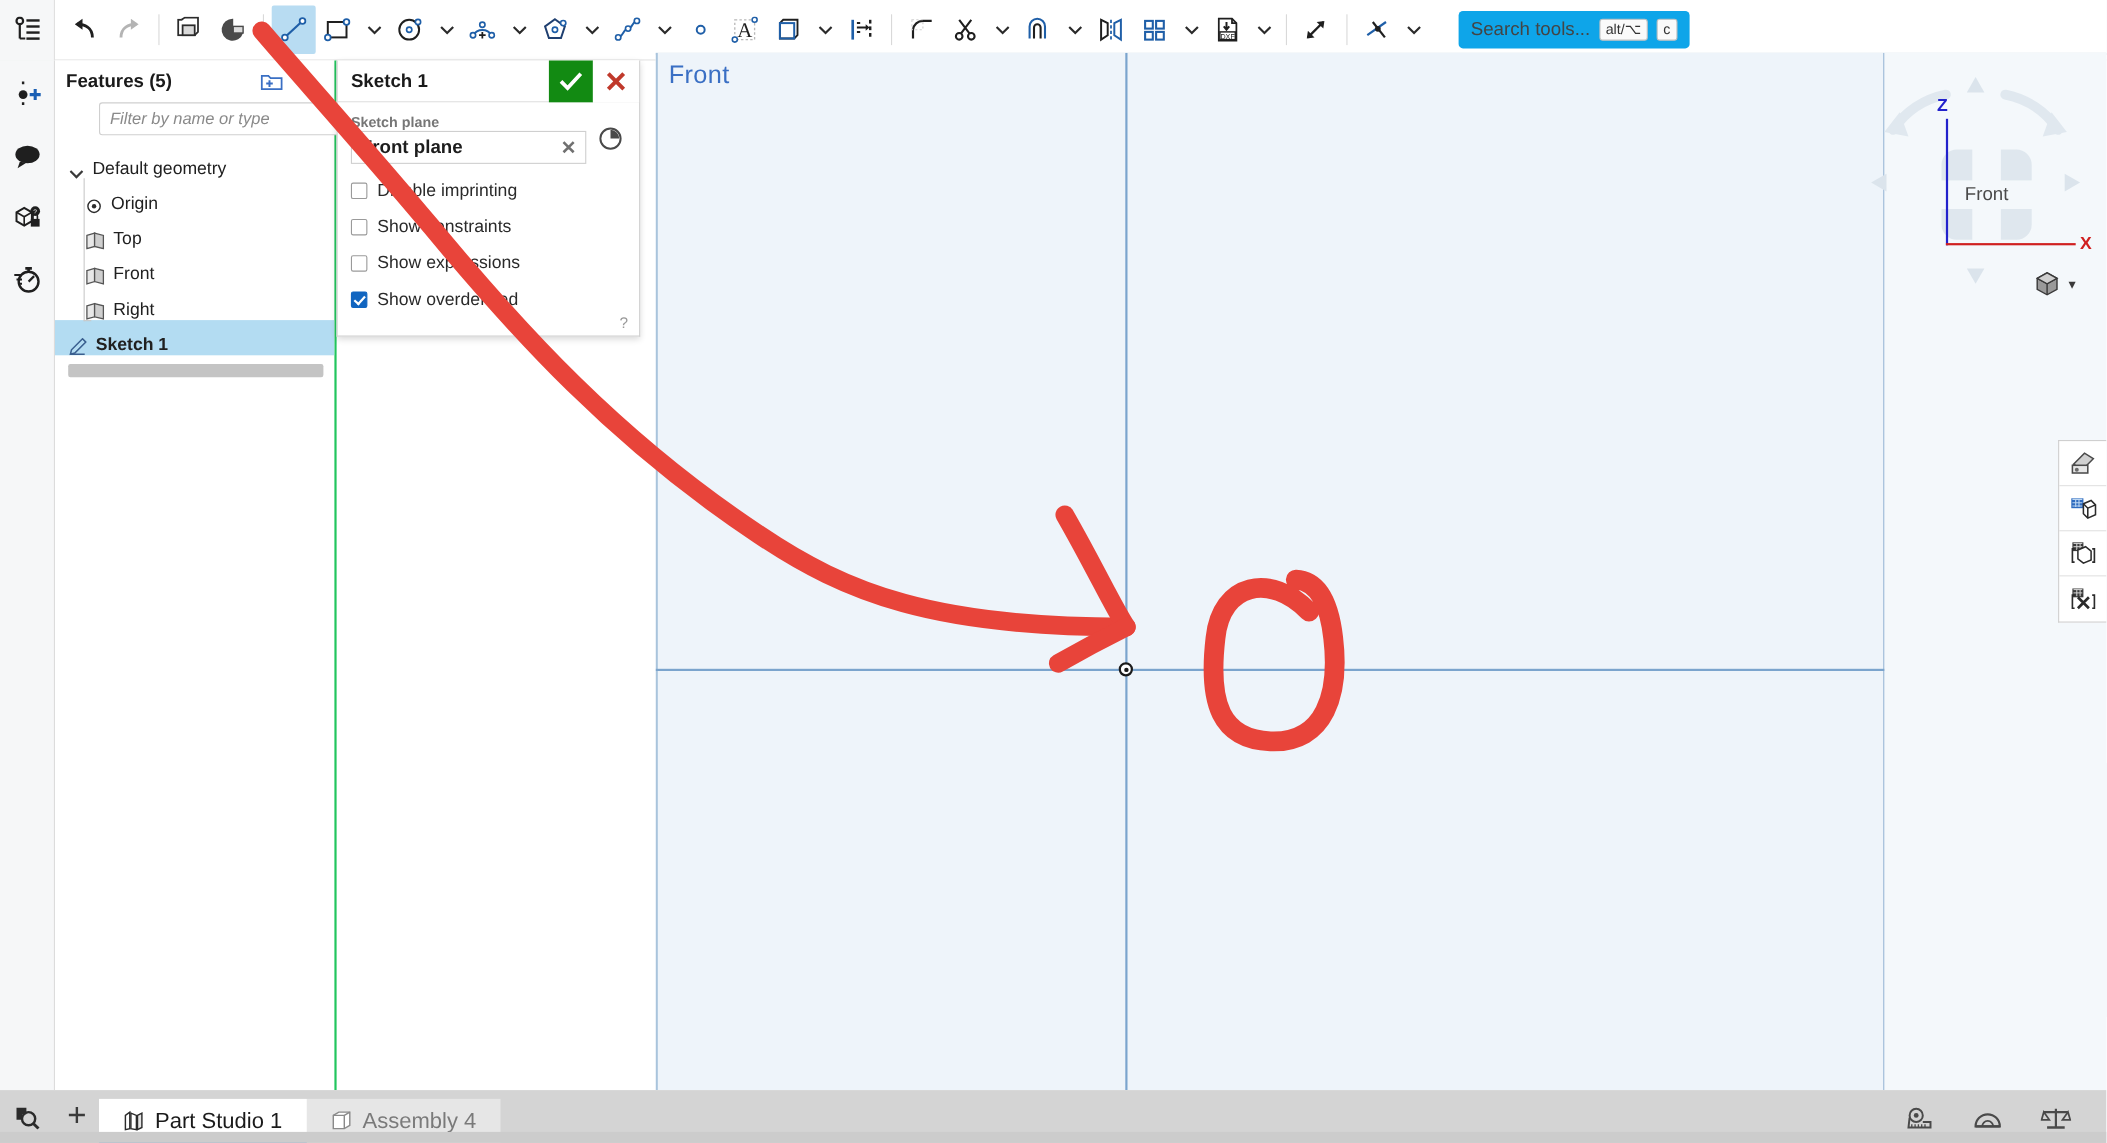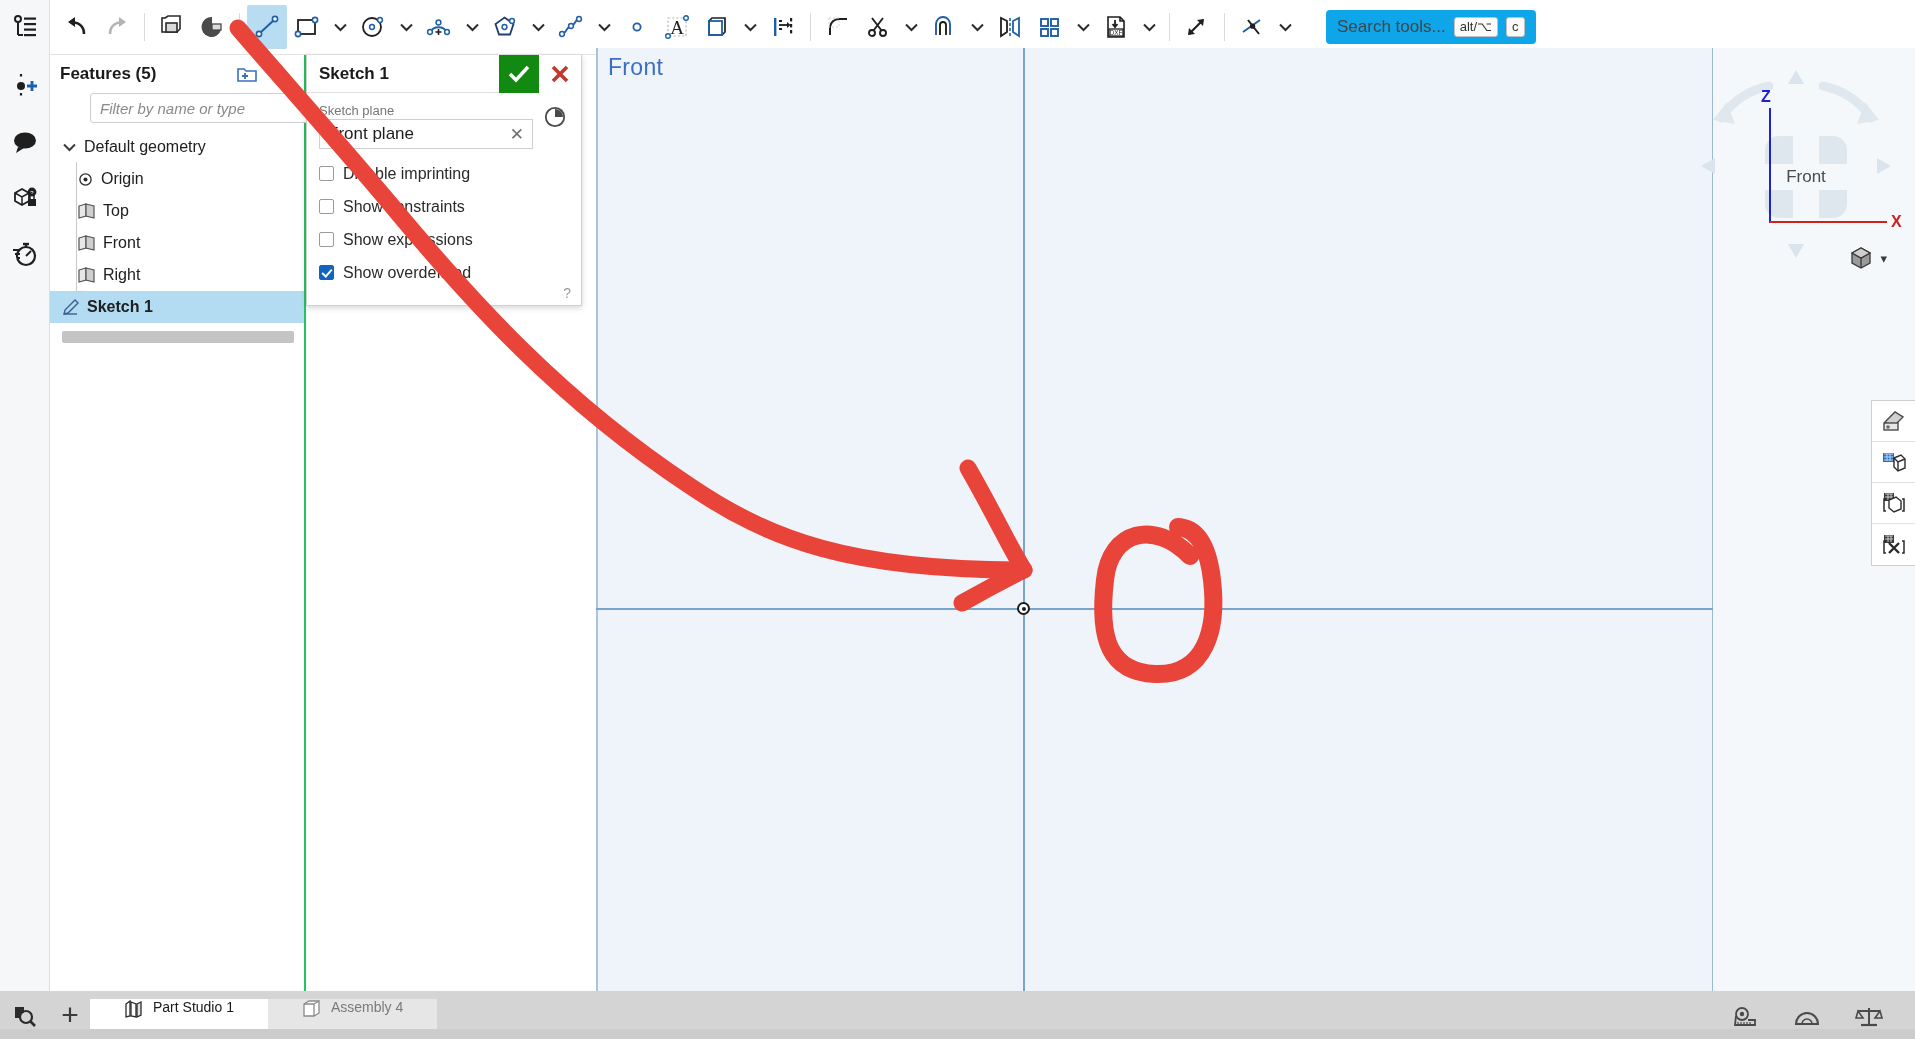--- a/index.html
+++ b/index.html
@@ -72,21 +72,21 @@
   .filter-row { display: flex; align-items: center; gap: 28px; padding: 0 10px 8px 12px; }
   .filter-input {
     flex: 1; height: 30px; border: 1px solid #cfcfcf; border-radius: 3px;
     background: #fff; font-size: 15px; font-style: italic; color: #7d7d7d;
     padding: 0 9px; font-family: "Liberation Sans", sans-serif;
   }
   .filter-input::placeholder { color: #8a8a8a; font-style: italic; }
 
   .tree-rows { flex: 1; overflow: hidden; position: relative; }
   .trow {
-    height: 32px; display: flex; align-items: center; gap: 8px;
+    height: 32px; display: flex; align-items: flex-end; gap: 8px;
     padding-left: 12px; cursor: pointer; font-size: 16px; color: #202020;
   }
   .trow.child { padding-left: 28px; }
   .trow.sel { background: #b3dcf2; font-weight: bold; }
   .caret-g { width: 14px; display: flex; justify-content: center; color: #444; }
   .tree-guide {
     position: absolute; left: 26px; top: 31px; width: 1px; height: 130px;
     background: #c9c9c9;
   }
   .tree-guide::after {
@@ -114,21 +114,21 @@
   .dlg-ok {
     width: 40px; height: 38px; background: #128a12; display: flex;
     align-items: center; justify-content: center; cursor: pointer;
   }
   .dlg-cancel {
     width: 42px; height: 38px; background: #fff; display: flex;
     align-items: center; justify-content: center; cursor: pointer;
   }
   .dlg-body { padding: 10px 12px 16px 12px; position: relative; }
   .fld-label { font-size: 13px; color: #767676; margin-bottom: 1px; }
-  .plane-row { display: flex; align-items: flex-start; gap: 8px; }
+  .plane-row { display: flex; align-items: center; gap: 8px; font-weight: bold; }
   .plane-box {
     flex: 1; height: 30px; border: 1px solid #cfcfcf; background: #fff;
     display: flex; align-items: center; padding: 0 8px; font-size: 17px;
     color: #1d1d1d; cursor: text;
   }
   .plane-x { margin-left: auto; color: #707070; font-size: 17px; cursor: pointer;
     padding-left: 8px; }
   .hist-btn { width: 28px; height: 28px; display: flex; align-items: center;
     justify-content: center; cursor: pointer; flex: none; }
   .chk-row {
@@ -215,22 +215,22 @@
   .bottom {
     position: absolute; left: 0; bottom: 0; width: 1915px; height: 48px;
     background: #d4d4d4; display: flex; align-items: flex-end;
   }
   .bb-search { width: 50px; height: 48px; display: flex; align-items: center;
     justify-content: center; cursor: pointer; }
   .bb-plus { width: 40px; height: 48px; display: flex; align-items: center;
     justify-content: center; cursor: pointer; font-size: 30px; color: #3a3a3a;
     font-weight: 300; }
   .tab {
-    height: 40px; display: flex; align-items: flex-start; gap: 9px; padding: 0 34px;
-    font-size: 14px; cursor: pointer; position: relative;
+    height: 40px; display: flex; align-items: center; gap: 9px; padding: 0 22px;
+    font-size: 20px; cursor: pointer; position: relative;
   }
   .tab.active { background: #ffffff; color: #1a1a1a; }
   .tab.active::after {
     content: ''; position: absolute; left: 0; bottom: 0; width: 100%;
     height: 3px; background: #1a6fd4;
   }
   .tab.idle { background: #e6e6e6; color: #7a7a7a; }
   .bb-right { margin-left: auto; display: flex; align-items: center; gap: 34px;
     padding: 0 32px 10px 0; }
   .bb-ricon { cursor: pointer; display: flex; align-items: center; }

